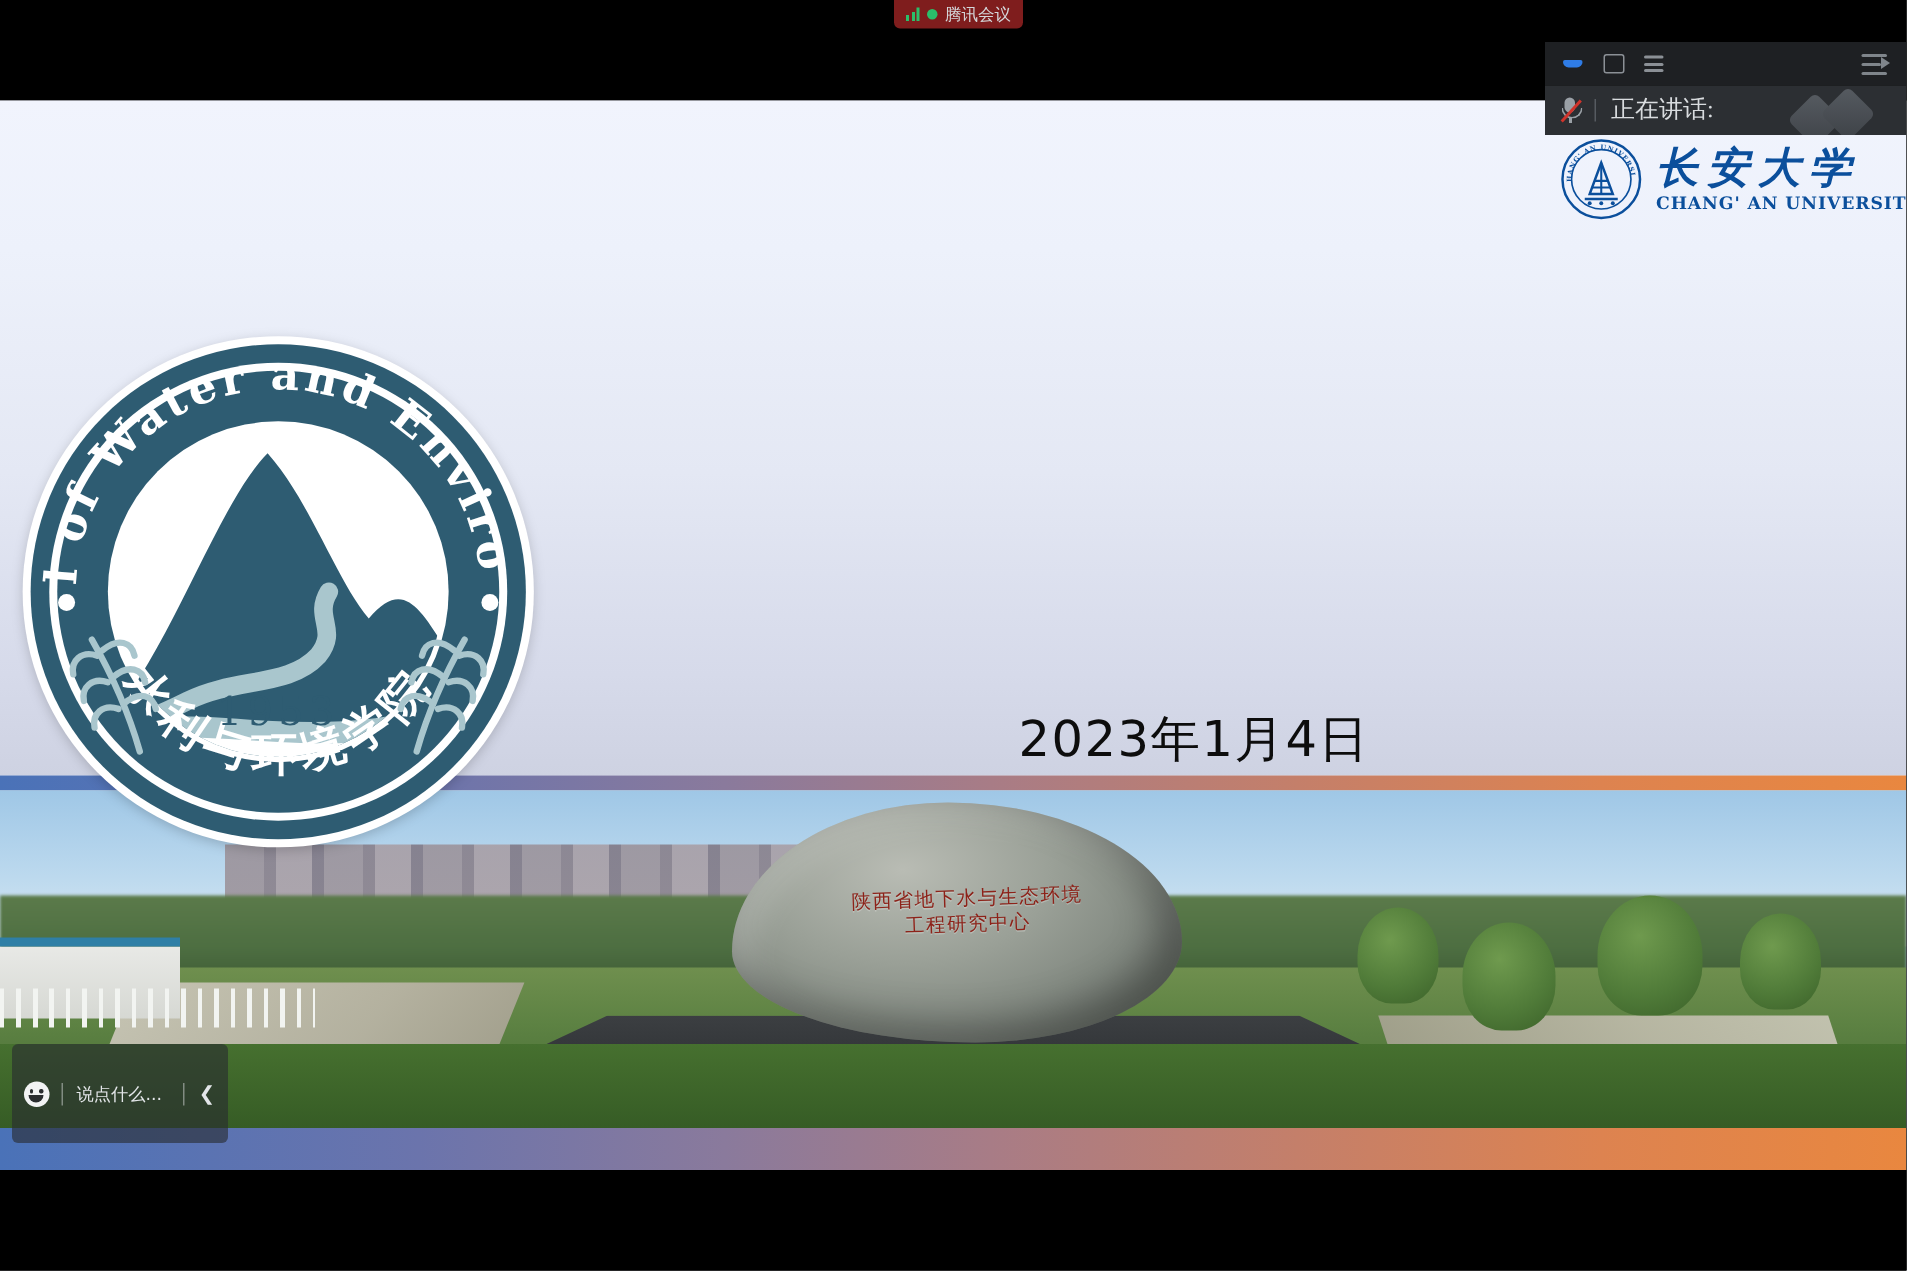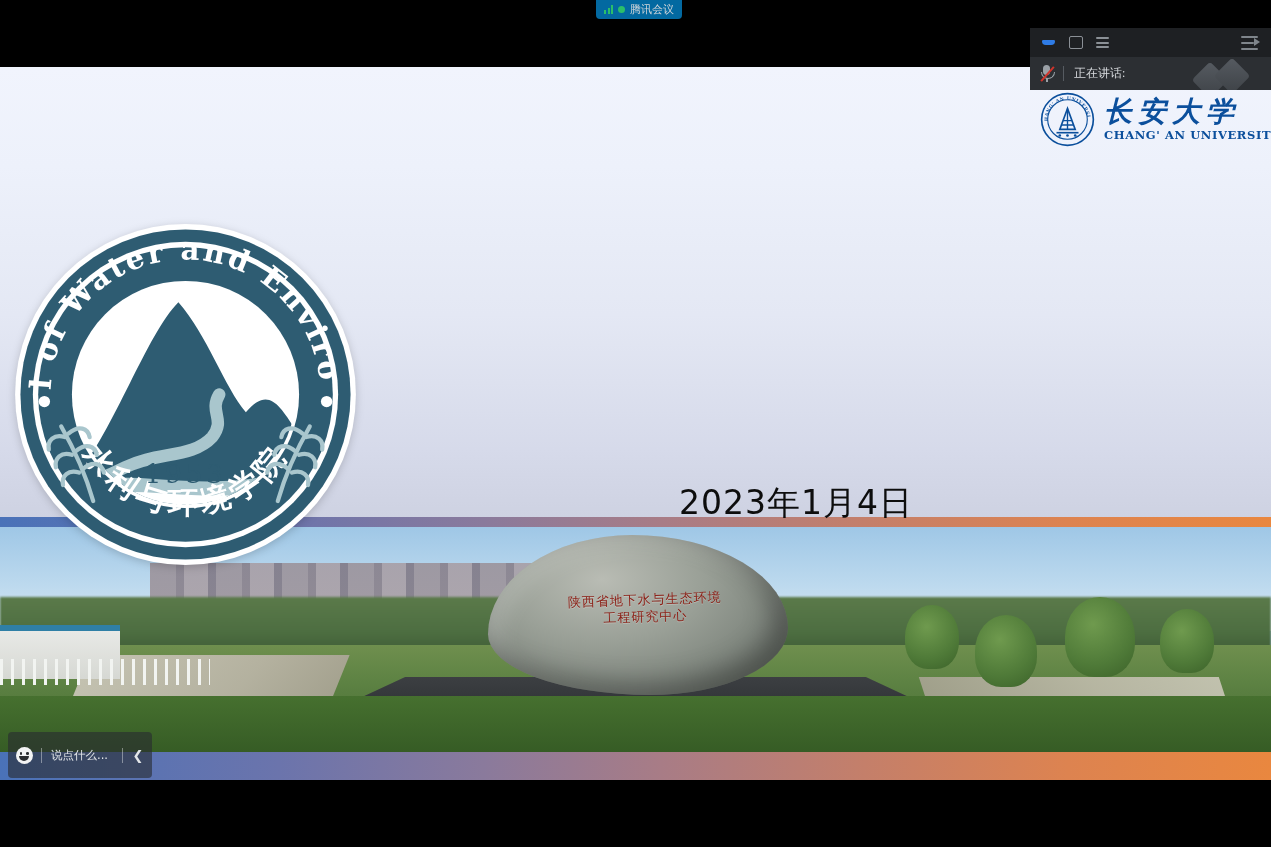--- a/index.html
+++ b/index.html
@@ -54,33 +54,33 @@
       background:linear-gradient(180deg,#e8e9e6 0%,#d6d8d3 100%);border-top:6px solid #2f7fa6;}
   .ph-fence{position:absolute;left:0;top:132px;width:210px;height:26px;
       background:repeating-linear-gradient(90deg,#f2f4f1 0 3px,transparent 3px 11px);}
   .ph-tree{position:absolute;width:54px;height:64px;border-radius:50% 50% 42% 42%;
       background:radial-gradient(circle at 40% 34%,#6f9a4e 0%,#4f7a38 60%,#3b6129 100%);}
 
   
   #slide-title{position:absolute;left:386px;top:235px;width:820px;text-align:center;
       font-family:"DejaVu Sans","Liberation Sans",sans-serif;font-weight:700;
       font-size:33px;line-height:39px;color:#0a0a0a;letter-spacing:.5px;}
-  #slide-date{position:absolute;left:386px;top:416px;width:820px;text-align:center;
+  #slide-date{position:absolute;left:386px;top:406px;width:820px;text-align:center;
       font-family:"DejaVu Sans","Liberation Sans",sans-serif;font-weight:400;
       font-size:33px;line-height:39px;color:#0d0d0d;letter-spacing:1px;}
 
   
   #emblem{position:absolute;left:8px;top:150px;width:355px;height:355px;}
   #emblem svg{display:block;width:355px;height:355px;
       filter:drop-shadow(0 2px 4px rgba(0,0,0,.18));}
 
   
   #topband{position:absolute;left:0;top:0;width:1271px;height:67px;background:#000;}
   #meeting-badge{position:absolute;left:596px;top:0;height:19px;display:flex;align-items:center;
-      gap:5px;padding:0 8px;background:#0369a1;border-radius:0 0 4px 4px;}
+      gap:5px;padding:0 8px;background:#7f1d1d;border-radius:0 0 4px 4px;}
   .sig{display:inline-flex;align-items:flex-end;gap:1.5px;height:9px;}
   .sig i{display:block;width:2px;background:#2bbf6a;}
   .sig i:nth-child(1){height:4px;}
   .sig i:nth-child(2){height:6.5px;}
   .sig i:nth-child(3){height:9px;}
   .dot{width:7px;height:7px;border-radius:50%;background:#2bbf6a;}
   #meeting-badge-label{font-size:11px;color:#d4d7da;font-family:"DejaVu Sans","Liberation Sans",sans-serif;white-space:nowrap;}
 
   
   #bottomband{position:absolute;left:0;top:780px;width:1271px;height:67px;background:#000;}
@@ -102,39 +102,39 @@
   #collapse-btn .arw{position:absolute;right:1px;top:3px;width:0;height:0;
       border-top:4px solid transparent;border-bottom:4px solid transparent;border-left:6px solid #7f858b;}
 
   #meet-speaker{height:33px;background:#2c2f33;display:flex;align-items:center;padding:0 0 0 9px;position:relative;overflow:hidden;}
   #mic-icon{width:15px;height:19px;position:relative;flex:0 0 auto;}
   #mic-icon .body{position:absolute;left:4px;top:1px;width:7px;height:10px;border-radius:3.5px;background:#9aa0a6;}
   #mic-icon .arc{position:absolute;left:1.5px;top:8px;width:12px;height:6px;border:1.6px solid #9aa0a6;border-top:none;border-radius:0 0 7px 7px;}
   #mic-icon .stem{position:absolute;left:6.5px;top:14px;width:2px;height:4px;background:#9aa0a6;}
   #mic-icon .slash{position:absolute;left:-1px;top:8.5px;width:19px;height:2px;background:#d0342c;transform:rotate(-48deg);}
   #speaker-divider{width:1px;height:15px;background:#565b61;margin:0 10px 0 9px;}
-  #speaker-label{font-size:12px;color:#d9dcdf;font-family:Liberation Serif, serif;white-space:nowrap;}
+  #speaker-label{font-size:16px;color:#d9dcdf;font-family:Liberation Serif, serif;white-space:nowrap;}
   #panel-avatar{position:absolute;right:6px;top:4px;width:70px;height:30px;}
   .chev{position:absolute;width:26px;height:26px;background:linear-gradient(135deg,#565b61 0%,#3d4146 100%);
       border-radius:4px;transform:rotate(45deg);}
   .chev.c1{left:2px;top:6px;}
   .chev.c2{left:24px;top:2px;}
 
   
   #univ-logo{position:absolute;left:1040px;top:90px;width:220px;height:58px;display:flex;align-items:center;gap:9px;}
   #univ-seal{width:55px;height:55px;flex:0 0 auto;}
   #univ-text{display:flex;flex-direction:column;justify-content:center;}
   #univ-name-cn{font-family:"DejaVu Serif","Liberation Serif",serif;font-weight:700;font-size:28px;
       line-height:32px;color:#0b4f9c;letter-spacing:6px;white-space:nowrap;font-style:italic;}
   #univ-name-en{font-family:"DejaVu Serif","Liberation Serif",serif;font-weight:700;font-size:11.5px;
       line-height:14px;color:#0b4f9c;letter-spacing:.6px;white-space:nowrap;}
 
   
-  #chatbar{position:absolute;left:8px;top:732px;height:32px;display:flex;align-items:center;
-      background:rgba(40,44,48,.62);border-radius:4px;padding:7px 4px;}
+  #chatbar{position:absolute;left:8px;top:696px;height:32px;display:flex;align-items:center;
+      background:rgba(40,44,48,.62);border-radius:4px;padding:17px 4px;}
   #emoji-btn{width:24px;height:24px;display:flex;align-items:center;justify-content:center;cursor:pointer;}
   #emoji-btn .face{width:17px;height:17px;border-radius:50%;background:#f2f3f4;position:relative;}
   #emoji-btn .face i{position:absolute;top:5px;width:2.6px;height:3.6px;border-radius:1.3px;background:#2a2d30;}
   #emoji-btn .face i.le{left:4px;}
   #emoji-btn .face i.re{right:4px;}
   #emoji-btn .face u{position:absolute;left:3.5px;top:9px;width:10px;height:5px;
       border-radius:0 0 6px 6px;background:#2a2d30;}
   .chat-div{width:1px;height:15px;background:rgba(230,233,236,.45);margin:0 5px;}
   #chat-input{font-size:11.5px;color:#e3e6e9;font-family:"DejaVu Sans","Liberation Sans",sans-serif;
       white-space:nowrap;padding:0 4px;min-width:62px;}

